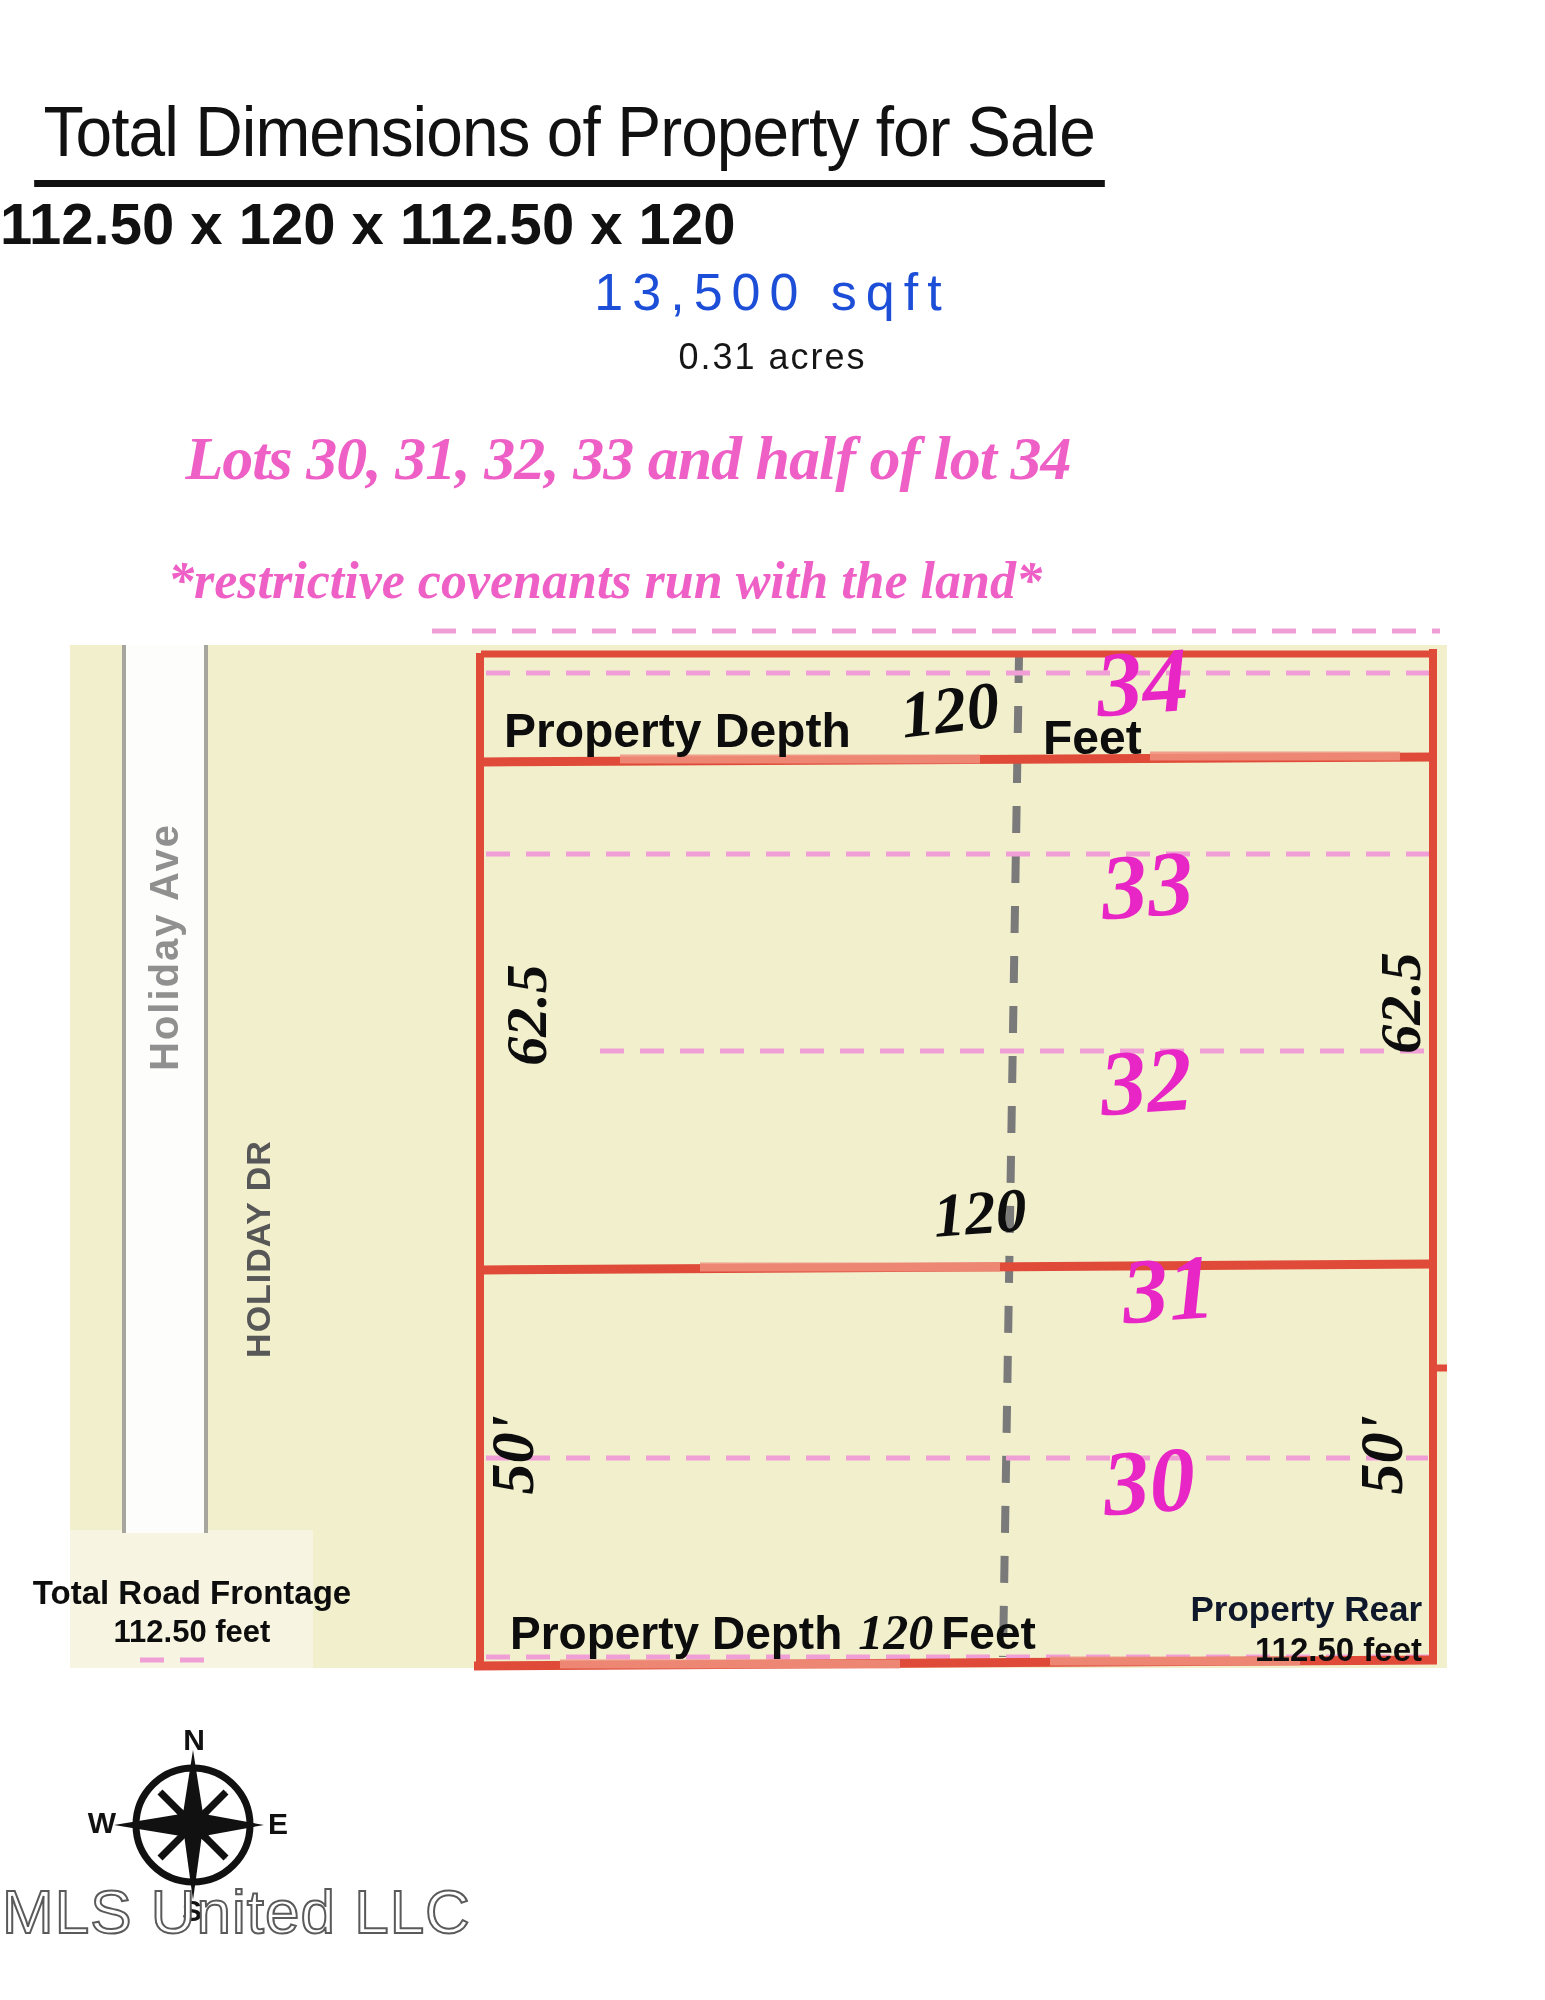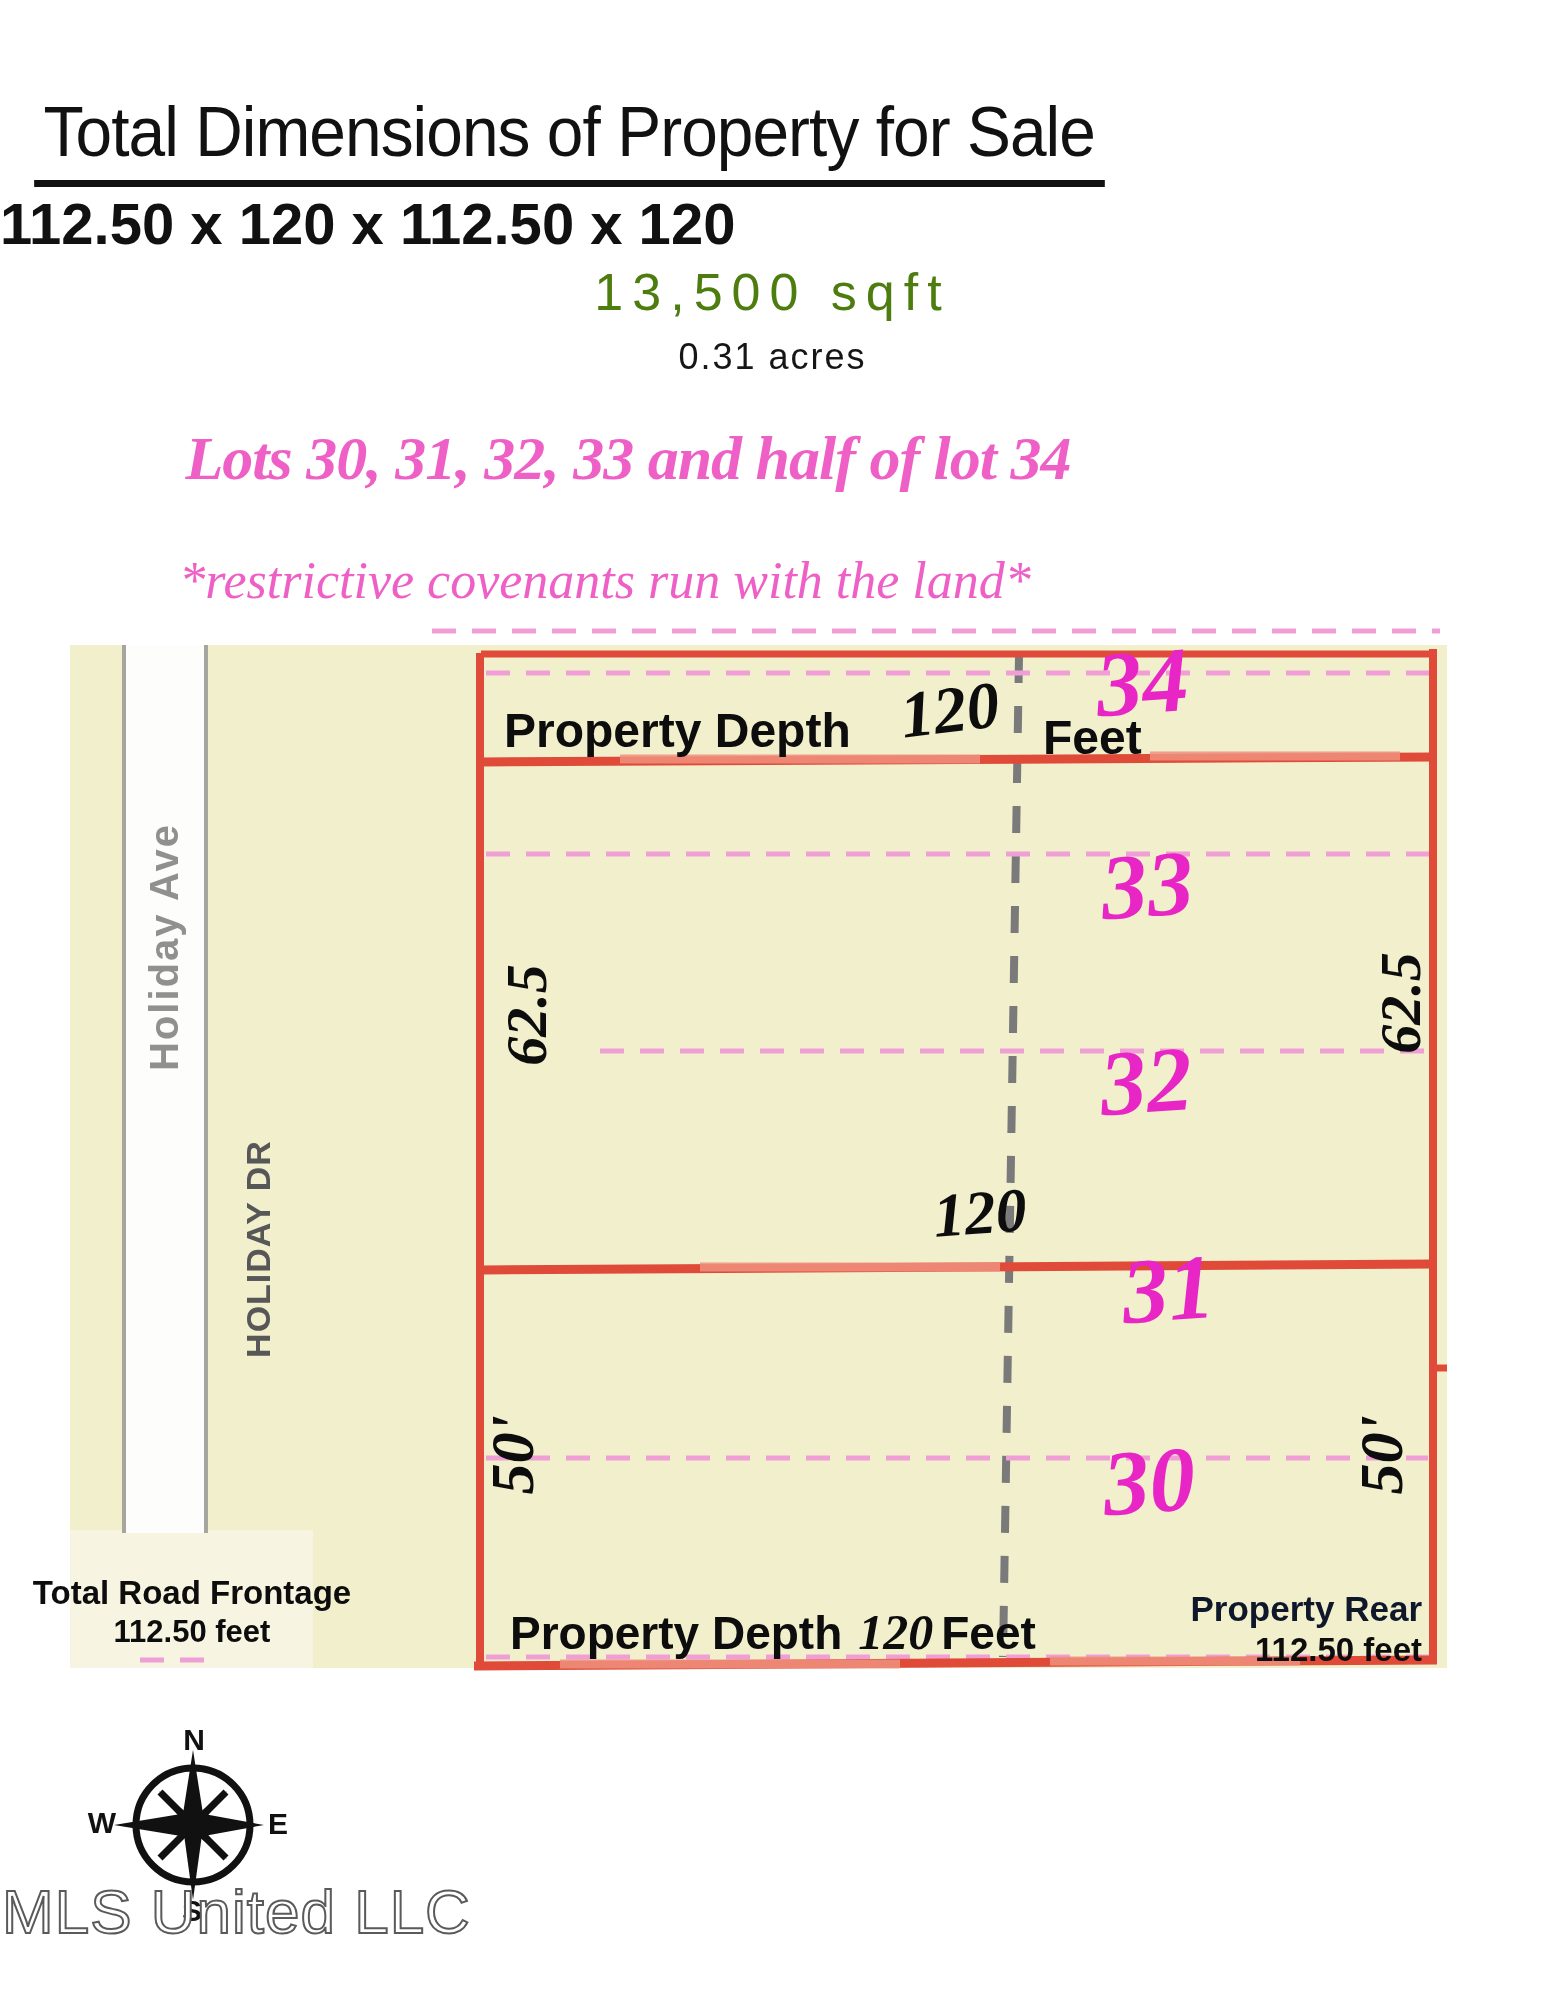--- a/index.html
+++ b/index.html
@@ -9,30 +9,30 @@
   }
   .abs{position:absolute;}
 
   
   .title-wrap{left:0;right:0;top:92px;text-align:left;}
   .title{
     display:inline-block;font-size:70px;color:#111;letter-spacing:-1px;
     border-bottom:7px solid #111;padding:0 10px 8px 10px;transform:scaleX(.94);
   }
   .dims{left:0;right:0;top:190px;text-align:left;font-size:58px;font-weight:bold;color:#111;}
-  .sqft{left:0;right:0;top:262px;text-align:center;font-size:52px;letter-spacing:9px;color:#4d7c0f;}
+  .sqft{left:0;right:0;top:262px;text-align:center;font-size:52px;letter-spacing:9px;color:#1d4ed8;}
   .acres{left:0;right:0;top:336px;text-align:center;font-size:36px;letter-spacing:2px;color:#161616;}
   .lots-line{
     left:628px;top:458px;transform:translate(-50%,-50%);
     font-family:"Liberation Serif",serif;font-style:italic;font-weight:bold;
     font-size:62px;color:#ee60c6;letter-spacing:-1px;white-space:nowrap;
   }
   .cov-line{
     left:605px;top:580px;transform:translate(-50%,-50%);
-    font-family:"Liberation Serif",serif;font-style:italic;font-weight:normal;
+    font-family:"Liberation Serif",serif;font-style:italic;font-weight:bold;
     font-size:52px;color:#ee60c6;white-space:nowrap;
   }
 
   
   .cream{left:70px;top:645px;width:1377px;height:1023px;background:#f2efcd;}
   .cream-light{left:70px;top:1530px;width:243px;height:138px;background:#f7f5e2;}
   .road{
     left:122px;top:645px;width:86px;height:888px;background:#fdfdfb;
     border-left:4px solid #a6a69e;border-right:4px solid #a6a69e;box-sizing:border-box;
   }

